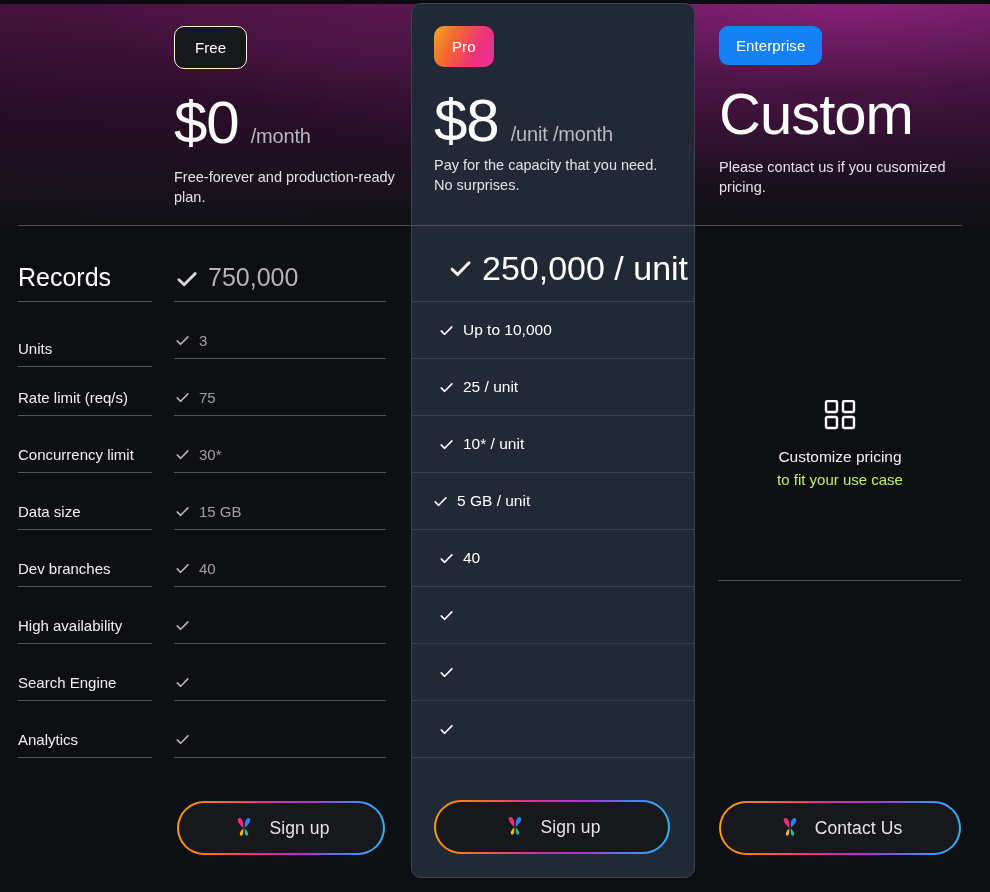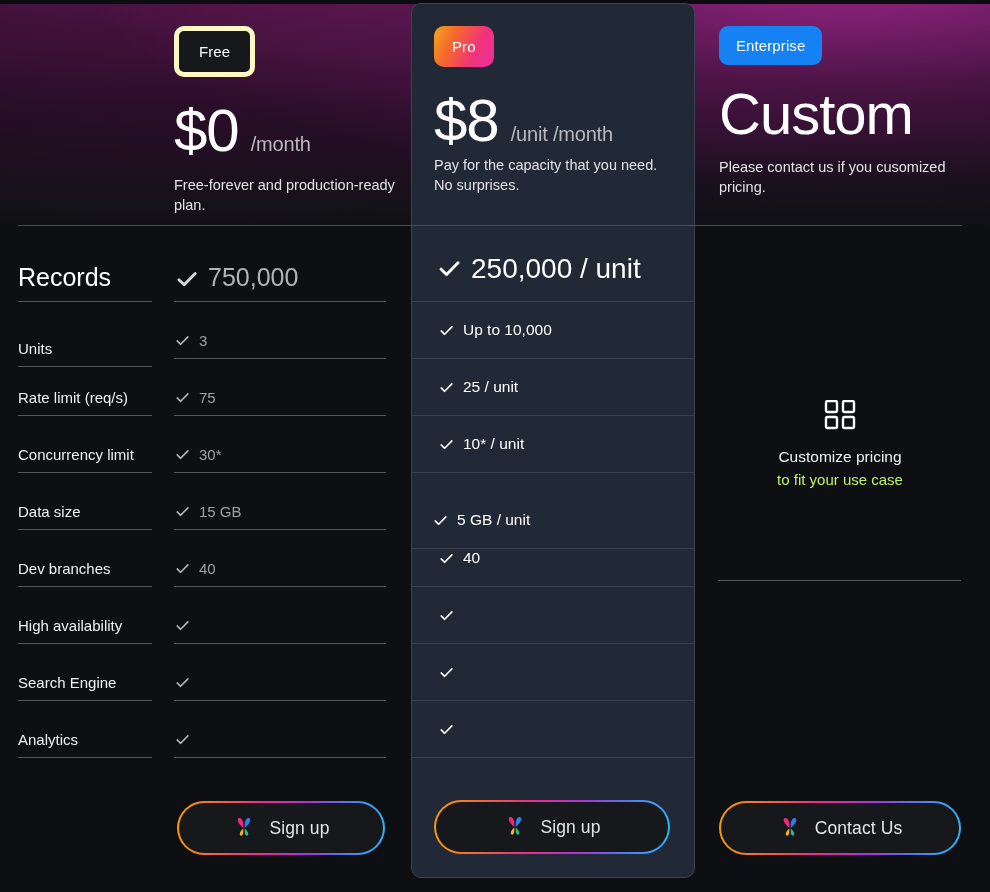--- a/index.html
+++ b/index.html
@@ -52,21 +52,21 @@
   .header { position:absolute; top:0; height:225px; z-index:12; }
   .badge {
     display:inline-block;
     border-radius:9px;
     font-size:15px;
     line-height:1;
     letter-spacing:.1px;
     color:#fff;
   }
   .badge-free {
-    background:#17181c; border:5px solid #fef9c3;
+    background:#17181c; border:1px solid #fef9c3;
     padding:13px 20px; border-radius:10px;
   }
   .badge-pro {
     background:linear-gradient(115deg,#f5a524 0%,#f56b2a 30%,#f0337a 68%,#ef2d9e 100%);
     padding:13px 18px; border-radius:10px;
   }
   .badge-ent { background:#1581f2; padding:12px 17px; border-radius:9px; }
 
   .price-row { display:flex; align-items:baseline; gap:12px; }
   .price { font-size:56px; font-weight:400; letter-spacing:-1px; color:#fff; line-height:1; }
@@ -108,21 +108,21 @@
 
   
   .p-row {
     position:absolute; left:412px; width:282px;
     border-bottom:1px solid #39414f;
     display:flex; align-items:center;
     padding-left:26px;
     color:#fff; font-size:15.5px;
     gap:8px;
   }
-  .p-first { font-size:28px; padding-left:24px; }
+  .p-first { font-size:34px; padding-left:35px; }
 
   .chk { display:inline-block; flex:none; }
   .chk svg { display:block; }
 
   
   #ent-mid {
     position:absolute; left:695px; top:400px; width:290px;
     text-align:center; z-index:12;
   }
   #ent-grid-icon { margin:0 auto 18px; width:32px; height:30px; }
@@ -315,21 +315,21 @@
         <span>25 / unit</span>
       </div>
       <div class="p-row" style="top: 416px; height: 57px;">
         <span class="chk">
           <svg viewBox="0 0 24 24" width="17" height="17">
             <path d="M4.5 12.6 L9.4 17.4 L19.6 6.9" fill="none" stroke="#ffffff" stroke-width="2.2" stroke-linecap="round" stroke-linejoin="round"></path>
           </svg>
         </span>
         <span>10* / unit</span>
       </div>
-      <div class="p-row" style="top: 492px; height: 57px; padding-left: 20px;">
+      <div class="p-row" style="top: 473px; height: 57px; padding-left: 20px;">
         <span class="chk">
           <svg viewBox="0 0 24 24" width="17" height="17">
             <path d="M4.5 12.6 L9.4 17.4 L19.6 6.9" fill="none" stroke="#ffffff" stroke-width="2.2" stroke-linecap="round" stroke-linejoin="round"></path>
           </svg>
         </span>
         <span>5 GB / unit</span>
       </div>
       <div class="p-row" style="top: 530px; height: 57px;">
         <span class="chk">
           <svg viewBox="0 0 24 24" width="17" height="17">

